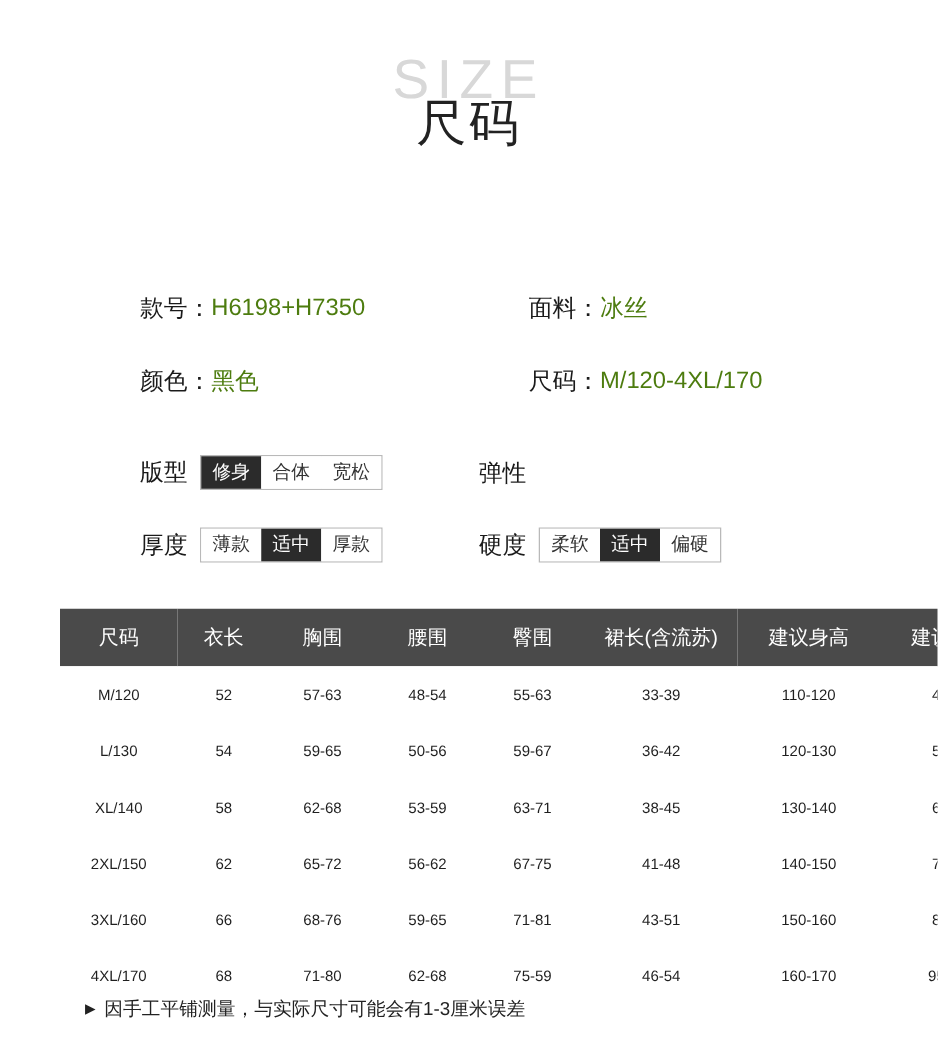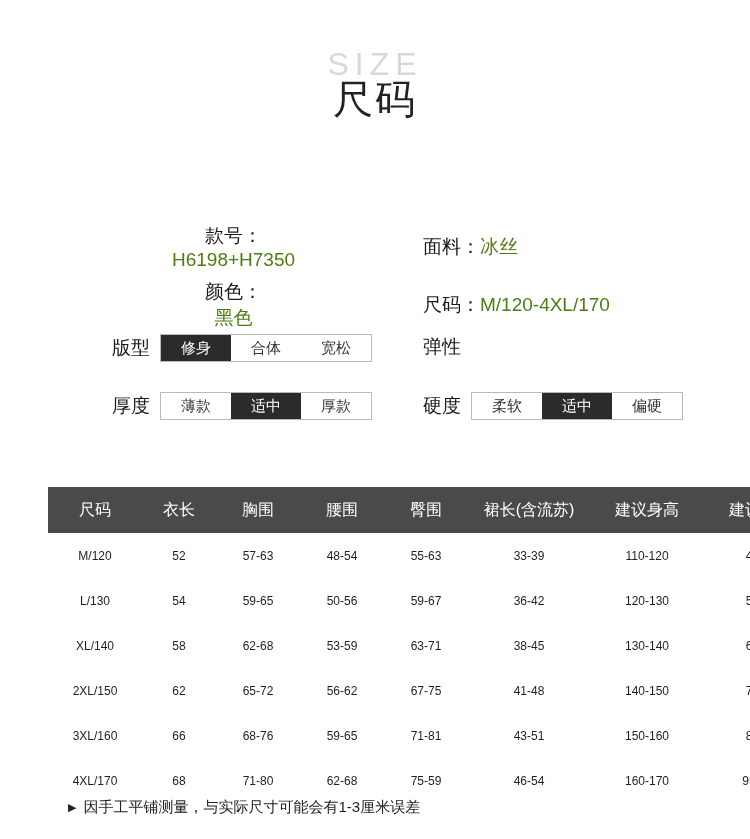--- a/index.html
+++ b/index.html
@@ -22,21 +22,21 @@
 
   
   .title-block {
     position: absolute;
     top: 40px;
     left: 0;
     width: 750px;
     text-align: center;
   }
   .title-en {
-    font-size: 32px;
+    font-size: 44px;
     letter-spacing: 6px;
     color: #d8d8d8;
     font-weight: 400;
     line-height: 48px;
     font-family: "Liberation Sans", sans-serif;
   }
   .title-cn {
     font-size: 40px;
     color: #222222;
     font-weight: 400;
@@ -58,44 +58,42 @@
     height: 58px;
   }
   .spec-cell {
     display: flex;
     align-items: center;
   }
   .spec-cell.left {
     width: 355px;
     padding-left: 112px;
     box-sizing: border-box;
-    flex-direction: column;
   }
   .spec-cell.right {
     width: 395px;
     padding-left: 68px;
     box-sizing: border-box;
   }
   .spec-label {
     font-size: 19px;
     color: #1a1a1a;
     white-space: nowrap;
   }
   .spec-value {
     font-size: 19px;
     color: #4d7c0f;
     white-space: nowrap;
   }
 
   
   .opt-row {
     display: flex;
-    align-items: flex-start;
+    align-items: flex-end;
     height: 58px;
-    gap: 40px;
   }
   .opt-group-left {
     width: 355px;
     padding-left: 112px;
     box-sizing: border-box;
     display: flex;
     align-items: center;
   }
   .opt-group-right {
     width: 395px;
@@ -108,21 +106,21 @@
     font-size: 19px;
     margin-right: 10px;
     white-space: nowrap;
   }
   .opt-box {
     display: flex;
     border: 1px solid #b9b9b9;
   }
   .opt-item {
     font-size: 15px;
-    padding: 4px 20px;
+    padding: 4px 9px;
     color: #333333;
     background: #ffffff;
     line-height: 18px;
     white-space: nowrap;
   }
   .opt-item.active {
     background: #2b2b2b;
     color: #ffffff;
   }
 

